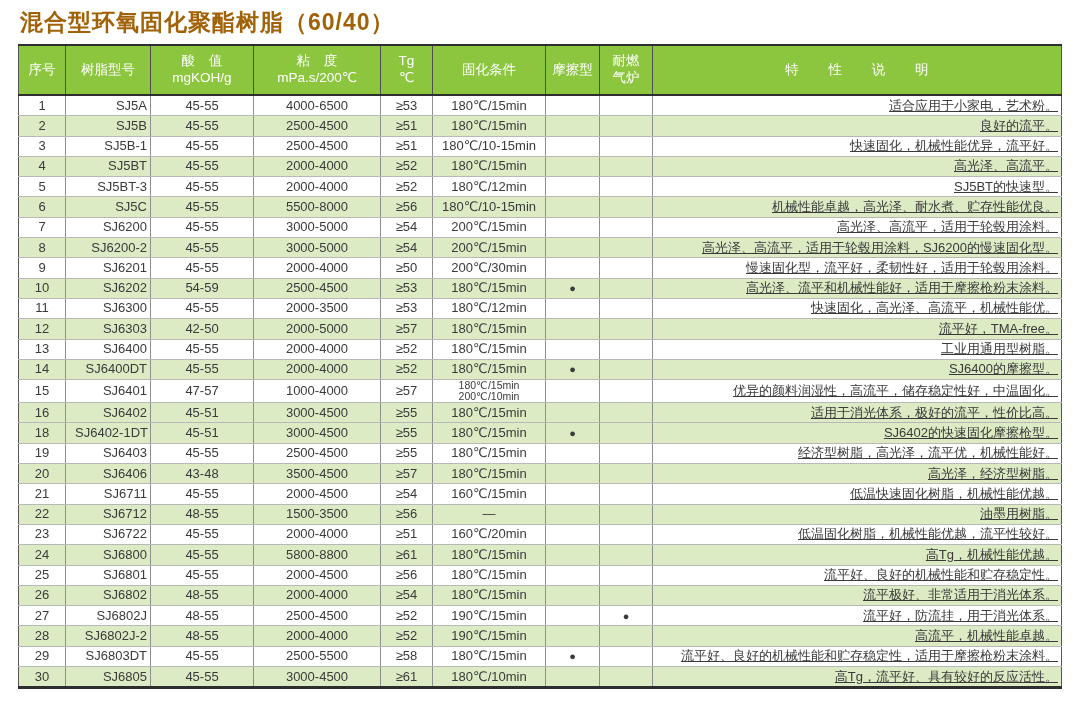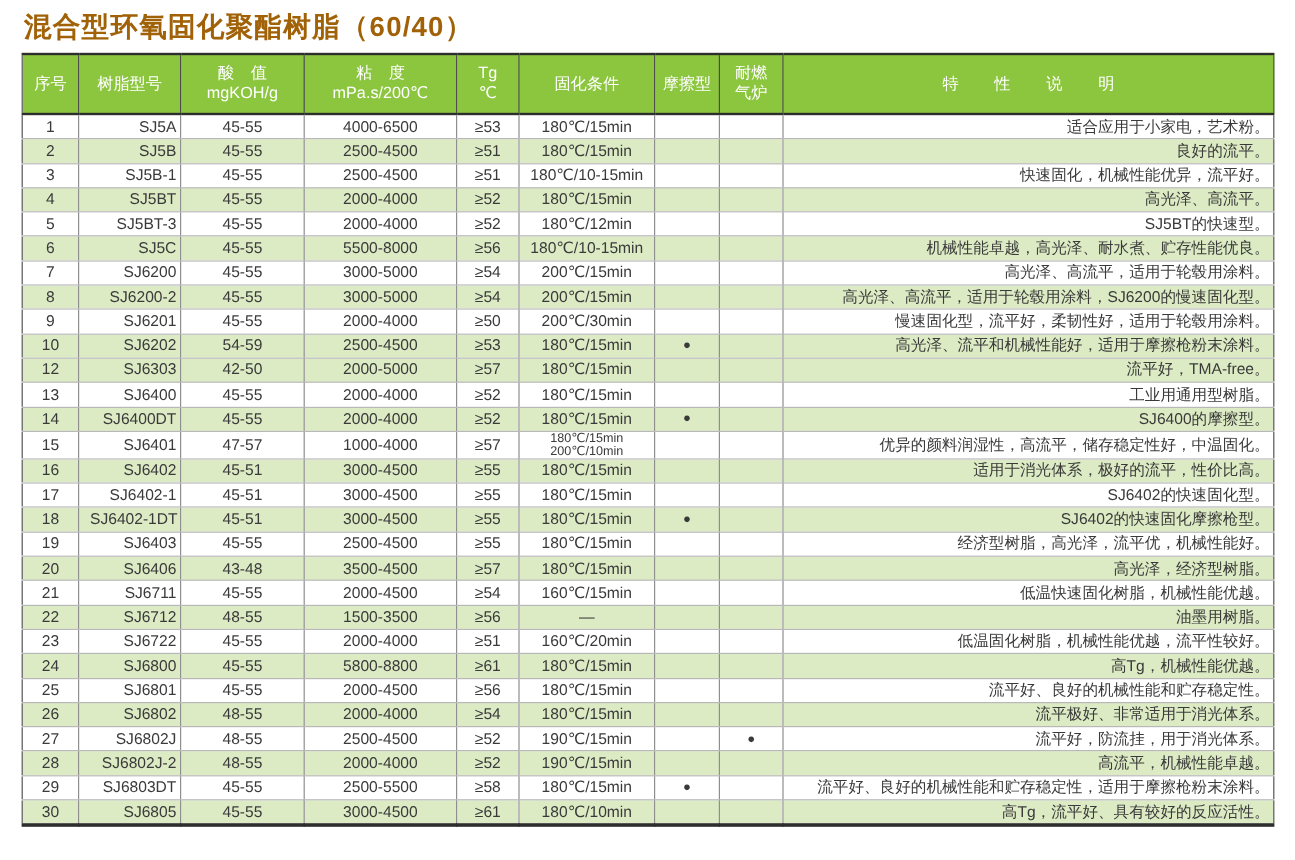--- a/index.html
+++ b/index.html
@@ -32,21 +32,21 @@
   .ws{word-spacing:10px;}
   .ws-wide{word-spacing:26px;}
   tbody td{
     height:19.3px;padding:0 3px;font-size:13px;line-height:1.1;
     border-bottom:1px solid #b8b8b8;
     border-left:1px solid #8f8f8f;border-right:1px solid #8f8f8f;
     overflow:hidden;white-space:nowrap;vertical-align:middle;
     background:#ffffff;
   }
   tbody td:first-child{border-left:none;}
-  tbody td:last-child{border-right:none;}
+  tbody td:last-child{border-right:none;text-decoration:underline;}
   tbody tr.alt td{background:#dcebc4;}
   td.center{text-align:center;}
   td.left{text-align:right;padding-left:9px;}
   td.two-line{white-space:pre-line;font-size:10.5px;line-height:1.05;}
   td[data-name="cell-friction"],td[data-name="cell-flame"]{font-size:11px;}
 </style>
 </head>
 <body>
 
 <h1 class="page-title" data-name="page-title">混合型环氧固化聚酯树脂（60/40）</h1>
@@ -203,20 +203,31 @@
           <td data-name="cell-no" class="center">10</td>
           <td data-name="cell-model" class="left">SJ6202</td>
           <td data-name="cell-acid" class="center">54-59</td>
           <td data-name="cell-viscosity" class="center">2500-4500</td>
           <td data-name="cell-tg" class="center">≥53</td>
           <td data-name="cell-cure" class="center">180℃/15min</td>
           <td data-name="cell-friction" class="center">●</td>
           <td data-name="cell-flame" class="center"></td>
           <td data-name="cell-desc" class="left">高光泽、流平和机械性能好，适用于摩擦枪粉末涂料。</td>
         </tr>
+        <tr data-name="table-row">
+          <td data-name="cell-no" class="center">11</td>
+          <td data-name="cell-model" class="left">SJ6300</td>
+          <td data-name="cell-acid" class="center">45-55</td>
+          <td data-name="cell-viscosity" class="center">2000-3500</td>
+          <td data-name="cell-tg" class="center">≥53</td>
+          <td data-name="cell-cure" class="center">180℃/12min</td>
+          <td data-name="cell-friction" class="center"></td>
+          <td data-name="cell-flame" class="center"></td>
+          <td data-name="cell-desc" class="left">快速固化，高光泽、高流平，机械性能优。</td>
+        </tr>
         <tr data-name="table-row" class="alt">
           <td data-name="cell-no" class="center">12</td>
           <td data-name="cell-model" class="left">SJ6303</td>
           <td data-name="cell-acid" class="center">42-50</td>
           <td data-name="cell-viscosity" class="center">2000-5000</td>
           <td data-name="cell-tg" class="center">≥57</td>
           <td data-name="cell-cure" class="center">180℃/15min</td>
           <td data-name="cell-friction" class="center"></td>
           <td data-name="cell-flame" class="center"></td>
           <td data-name="cell-desc" class="left">流平好，TMA-free。</td>
@@ -259,31 +270,20 @@
           <td data-name="cell-no" class="center">16</td>
           <td data-name="cell-model" class="left">SJ6402</td>
           <td data-name="cell-acid" class="center">45-51</td>
           <td data-name="cell-viscosity" class="center">3000-4500</td>
           <td data-name="cell-tg" class="center">≥55</td>
           <td data-name="cell-cure" class="center">180℃/15min</td>
           <td data-name="cell-friction" class="center"></td>
           <td data-name="cell-flame" class="center"></td>
           <td data-name="cell-desc" class="left">适用于消光体系，极好的流平，性价比高。</td>
         </tr>
-        <tr data-name="table-row">
-          <td data-name="cell-no" class="center">17</td>
-          <td data-name="cell-model" class="left">SJ6402-1</td>
-          <td data-name="cell-acid" class="center">45-51</td>
-          <td data-name="cell-viscosity" class="center">3000-4500</td>
-          <td data-name="cell-tg" class="center">≥55</td>
-          <td data-name="cell-cure" class="center">180℃/15min</td>
-          <td data-name="cell-friction" class="center"></td>
-          <td data-name="cell-flame" class="center"></td>
-          <td data-name="cell-desc" class="left">SJ6402的快速固化型。</td>
-        </tr>
         <tr data-name="table-row" class="alt">
           <td data-name="cell-no" class="center">18</td>
           <td data-name="cell-model" class="left">SJ6402-1DT</td>
           <td data-name="cell-acid" class="center">45-51</td>
           <td data-name="cell-viscosity" class="center">3000-4500</td>
           <td data-name="cell-tg" class="center">≥55</td>
           <td data-name="cell-cure" class="center">180℃/15min</td>
           <td data-name="cell-friction" class="center">●</td>
           <td data-name="cell-flame" class="center"></td>
           <td data-name="cell-desc" class="left">SJ6402的快速固化摩擦枪型。</td>

